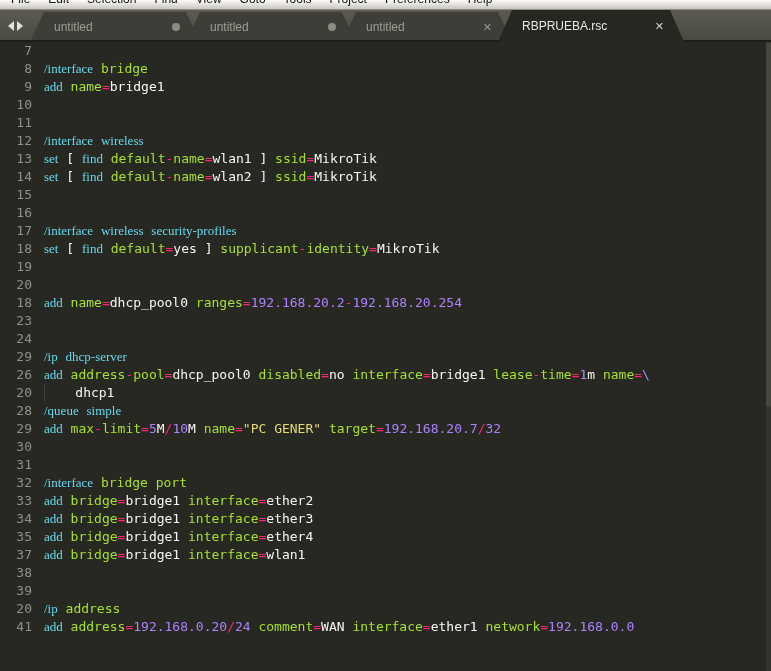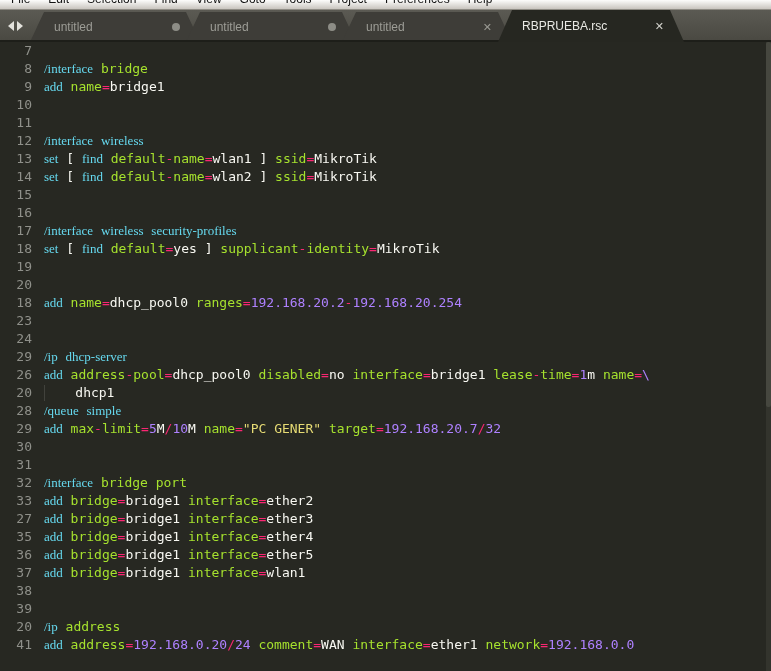--- a/index.html
+++ b/index.html
@@ -151,23 +151,22 @@
       <div class="line"><span class="lnum">24</span><span class="ltext"></span></div>
       <div class="line"><span class="lnum">29</span><span class="ltext"><span class="c">/ip</span><span class="w"> </span><span class="c">dhcp-server</span></span></div>
       <div class="line"><span class="lnum">26</span><span class="ltext"><span class="c">add</span><span class="w"> </span><span class="g">address</span><span class="p">-</span><span class="g">pool</span><span class="p">=</span><span class="w">dhcp_pool0</span><span class="w"> </span><span class="g">disabled</span><span class="p">=</span><span class="w">no</span><span class="w"> </span><span class="g">interface</span><span class="p">=</span><span class="w">bridge1</span><span class="w"> </span><span class="g">lease</span><span class="p">-</span><span class="g">time</span><span class="p">=</span><span class="n">1</span><span class="w">m</span><span class="w"> </span><span class="g">name</span><span class="p">=</span><span class="n">\</span></span></div>
       <div class="line"><span class="lnum">20</span><span class="ltext"><span class="indent-guide"></span><span class="w">    dhcp1</span></span></div>
       <div class="line"><span class="lnum">28</span><span class="ltext"><span class="c">/queue</span><span class="w"> </span><span class="c">simple</span></span></div>
       <div class="line"><span class="lnum">29</span><span class="ltext"><span class="c">add</span><span class="w"> </span><span class="g">max</span><span class="p">-</span><span class="g">limit</span><span class="p">=</span><span class="n">5</span><span class="w">M</span><span class="p">/</span><span class="n">10</span><span class="w">M</span><span class="w"> </span><span class="g">name</span><span class="p">=</span><span class="y">"PC GENER"</span><span class="w"> </span><span class="g">target</span><span class="p">=</span><span class="n">192.168.20.7</span><span class="p">/</span><span class="n">32</span></span></div>
       <div class="line"><span class="lnum">30</span><span class="ltext"></span></div>
       <div class="line"><span class="lnum">31</span><span class="ltext"></span></div>
       <div class="line"><span class="lnum">32</span><span class="ltext"><span class="c">/interface</span><span class="w"> </span><span class="g">bridge</span><span class="w"> </span><span class="g">port</span></span></div>
       <div class="line"><span class="lnum">33</span><span class="ltext"><span class="c">add</span><span class="w"> </span><span class="g">bridge</span><span class="p">=</span><span class="w">bridge1</span><span class="w"> </span><span class="g">interface</span><span class="p">=</span><span class="w">ether2</span></span></div>
-      <div class="line"><span class="lnum">27</span><span class="ltext"><span class="c">add</span><span class="w"> </span><span class="g">bridge</span><span class="p">=</span><span class="w">bridge1</span><span class="w"> </span><span class="g">interface</span><span class="p">=</span><span class="w">ether3</span></span></div>
+      <div class="line"><span class="lnum">34</span><span class="ltext"><span class="c">add</span><span class="w"> </span><span class="g">bridge</span><span class="p">=</span><span class="w">bridge1</span><span class="w"> </span><span class="g">interface</span><span class="p">=</span><span class="w">ether3</span></span></div>
       <div class="line"><span class="lnum">35</span><span class="ltext"><span class="c">add</span><span class="w"> </span><span class="g">bridge</span><span class="p">=</span><span class="w">bridge1</span><span class="w"> </span><span class="g">interface</span><span class="p">=</span><span class="w">ether4</span></span></div>
-      <div class="line"><span class="lnum">36</span><span class="ltext"><span class="c">add</span><span class="w"> </span><span class="g">bridge</span><span class="p">=</span><span class="w">bridge1</span><span class="w"> </span><span class="g">interface</span><span class="p">=</span><span class="w">ether5</span></span></div>
       <div class="line"><span class="lnum">37</span><span class="ltext"><span class="c">add</span><span class="w"> </span><span class="g">bridge</span><span class="p">=</span><span class="w">bridge1</span><span class="w"> </span><span class="g">interface</span><span class="p">=</span><span class="w">wlan1</span></span></div>
       <div class="line"><span class="lnum">38</span><span class="ltext"></span></div>
       <div class="line"><span class="lnum">39</span><span class="ltext"></span></div>
       <div class="line"><span class="lnum">20</span><span class="ltext"><span class="c">/ip</span><span class="w"> </span><span class="g">address</span></span></div>
       <div class="line"><span class="lnum">41</span><span class="ltext"><span class="c">add</span><span class="w"> </span><span class="g">address</span><span class="p">=</span><span class="n">192.168.0.20</span><span class="p">/</span><span class="n">24</span><span class="w"> </span><span class="g">comment</span><span class="p">=</span><span class="w">WAN</span><span class="w"> </span><span class="g">interface</span><span class="p">=</span><span class="w">ether1</span><span class="w"> </span><span class="g">network</span><span class="p">=</span><span class="n">192.168.0.0</span></span></div>
     </div>
   <div class="scrollbar">
     <div class="scroll-thumb"></div>
   </div>
 </div>

